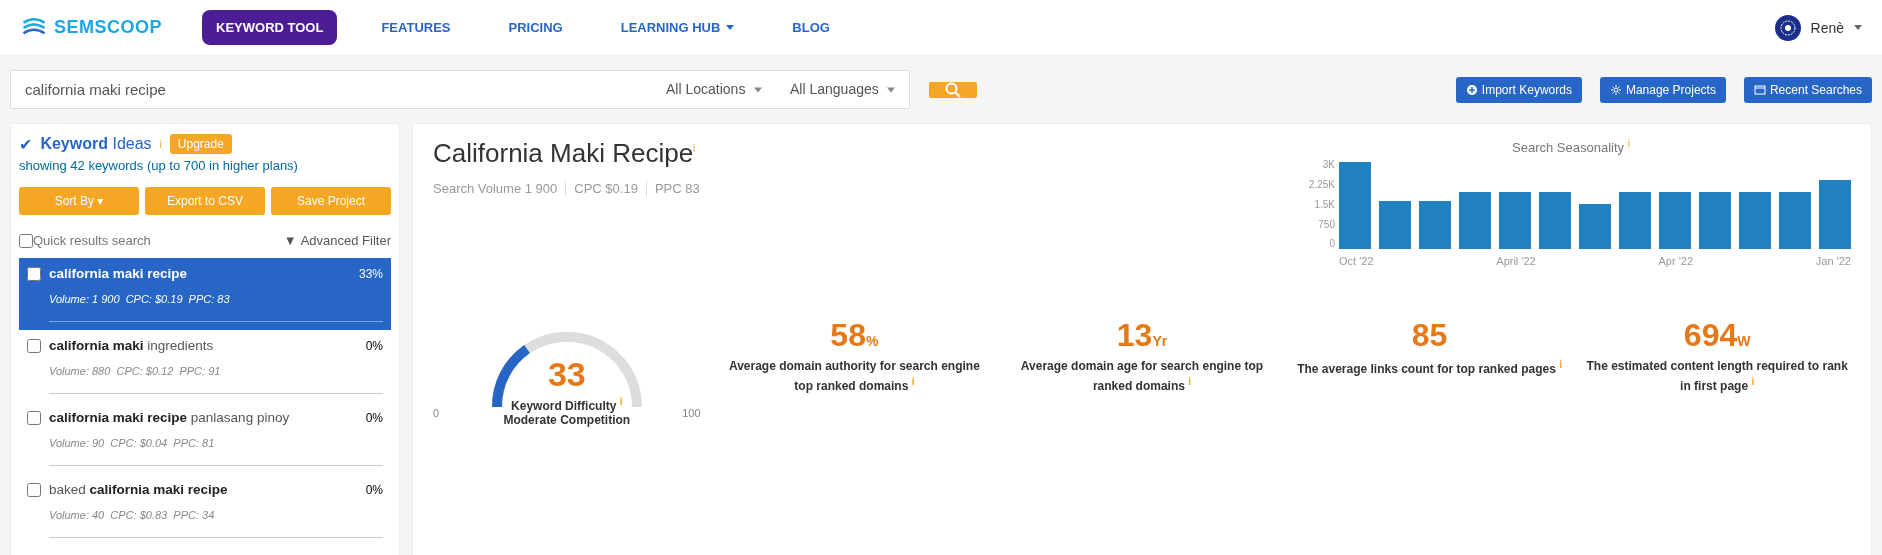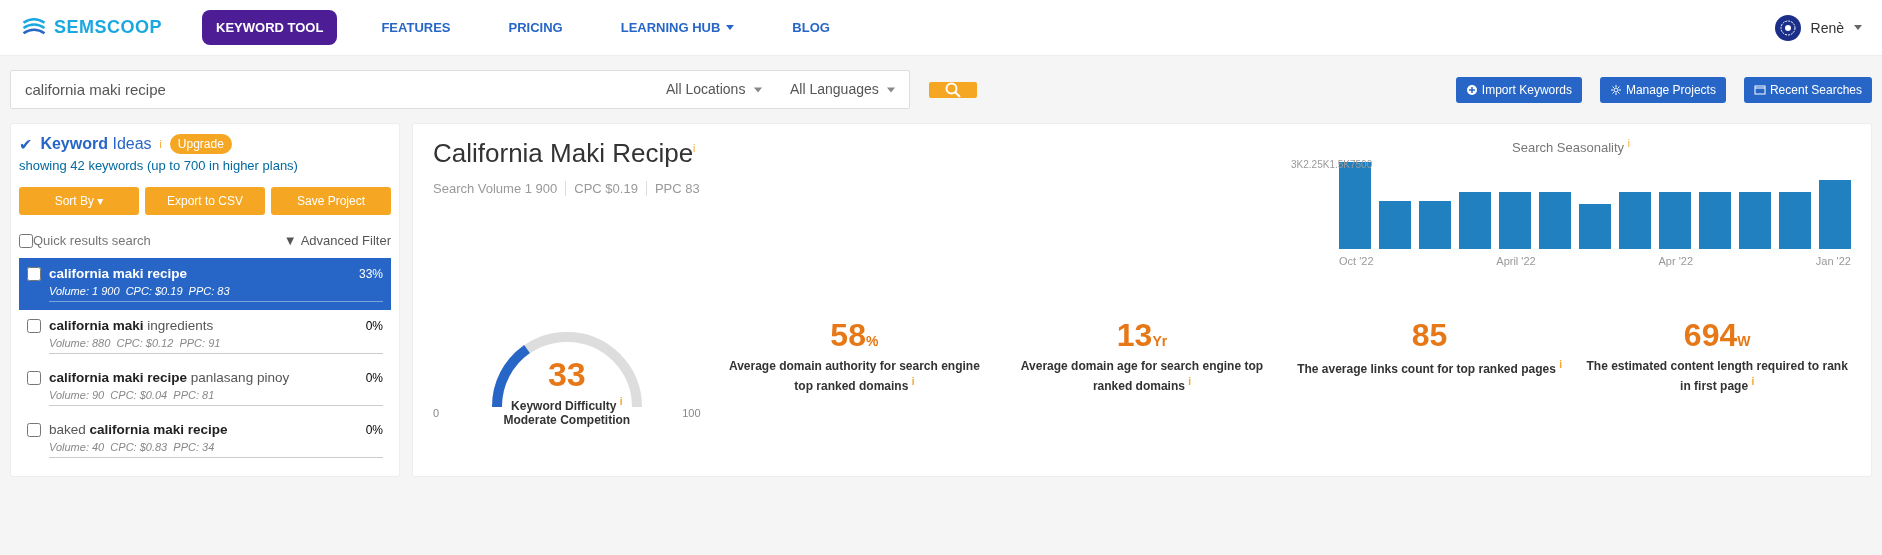--- a/index.html
+++ b/index.html
@@ -23,53 +23,53 @@
 .sel-wrap::after{content:"";position:absolute;right:14px;top:50%;transform:translateY(-50%);border-left:4px solid transparent;border-right:4px solid transparent;border-top:5px solid #888}
 .search-btn{background:#f5a623;border:none;padding:0 16px;cursor:pointer;color:#fff;display:flex;align-items:center;justify-content:center;border-radius:2px;margin-left:-1px}
 .action-btns{margin-left:auto;display:flex;gap:18px}
 .pill{background:#2766c7;color:#fff;border:none;padding:6px 10px;font-size:12px;border-radius:3px;cursor:pointer;display:flex;align-items:center;gap:4px}
 .main{display:flex;gap:12px;padding:0 10px}
 .sidebar{width:390px;background:#fff;border:1px solid #eee;border-radius:3px;padding:10px 8px}
 .side-head{display:flex;align-items:center;gap:8px;margin-bottom:4px}
 .check-i{color:#2766c7;font-size:16px}
 .kwI{color:#2766c7;font-weight:700;font-size:16px}
 .kwI2{color:#2766c7;font-weight:400;font-size:16px}
-.upg{background:#f5a623;color:#fff;padding:3px 8px;border-radius:10px;font-size:12px;border:none;cursor:pointer}
+.upg{background:#f5a623;color:#fff;padding:3px 8px;border-radius:3px;font-size:12px;border:none;cursor:pointer}
 .sup{font-size:10px;color:#f5a623;vertical-align:super}
 .sub-txt{color:#0369a1;font-size:13px;margin-bottom:14px}
 .btn-row{display:flex;gap:6px;margin-bottom:12px}
 .ybtn{flex:1;background:#f5a623;color:#fff;border:none;padding:7px 0;font-size:12px;border-radius:3px;cursor:pointer}
 .filter-row{display:flex;align-items:center;gap:0;padding:6px 0;margin-bottom:4px}
 .cb{width:14px;height:14px}
 .qs{border:none;color:#aaa;font-size:13px;flex:1;outline:none}
 .adv{color:#555;font-size:13px;cursor:pointer;display:flex;align-items:center;gap:4px}
 .kw-list{}
 .kw-item{padding:8px 8px;border-bottom:0;cursor:pointer}
 .kw-item.sel{background:#2766c7;color:#fff}
 .kw-top{display:flex;align-items:center;gap:8px}
 .kw-name{flex:1;font-size:13.5px}
 .kw-name b{font-weight:700}
 .kw-pct{font-size:12px}
-.kw-bot{font-size:11px;margin-top:4px;border-bottom:1px solid rgba(0,0,0,.2);padding-bottom:4px;margin-left:22px}
+.kw-bot{font-size:11px;margin-top:12px;border-bottom:1px solid rgba(0,0,0,.2);padding-bottom:16px;margin-left:22px}
 .kw-item.sel .kw-bot{border-bottom:1px solid rgba(255,255,255,.4);font-style:italic}
 .kw-item:not(.sel) .kw-bot{color:#888;font-style:italic}
 .kw-item:not(.sel) .kw-name{color:#555}
 .kw-item:not(.sel) .kw-name b{color:#222}
 .content{flex:1;background:#fff;border:1px solid #eee;border-radius:3px;padding:14px 20px}
 .c-head{display:flex}
 .c-left{flex:1}
 .c-title{font-size:26px;color:#333;font-weight:400}
 .c-stats{color:#999;font-size:13px;margin-top:12px}
 .c-stats span{padding:0 8px;border-right:1px solid #ddd}
 .c-stats span:first-child{padding-left:0}
 .c-stats span:last-child{border-right:none}
 .chart-area{width:560px}
 .chart-title{text-align:center;color:#777;font-size:13px;margin-bottom:4px}
 .chart{display:flex;align-items:flex-end;height:90px;gap:0;position:relative;padding-left:48px}
-.yaxis{position:absolute;left:0;top:0;bottom:0;width:44px;display:flex;flex-direction:row;justify-content:space-between;text-align:right;color:#999;font-size:10px}
+.yaxis{position:absolute;left:0;top:0;bottom:0;width:44px;display:flex;flex-direction:column;justify-content:space-between;text-align:right;color:#999;font-size:10px}
 .bars{display:flex;align-items:flex-end;gap:8px;height:100%;flex:1}
 .bar{flex:1;background:#2180c0;min-width:20px}
 .xaxis{display:flex;padding-left:48px;color:#999;font-size:11px;margin-top:6px;justify-content:space-between}
 .metrics{display:flex;margin-top:50px;gap:20px}
 .metric{flex:1;text-align:center}
 .gauge{position:relative;width:170px;height:90px;margin:0 auto}
 .gauge svg{width:170px;height:100px}
 .gauge-val{font-size:34px;color:#e77817;font-weight:700}
 .gauge-lbl1{font-size:12px;color:#333;font-weight:700;margin-top:2px}
 .gauge-lbl2{font-size:12px;color:#333;font-weight:700}

